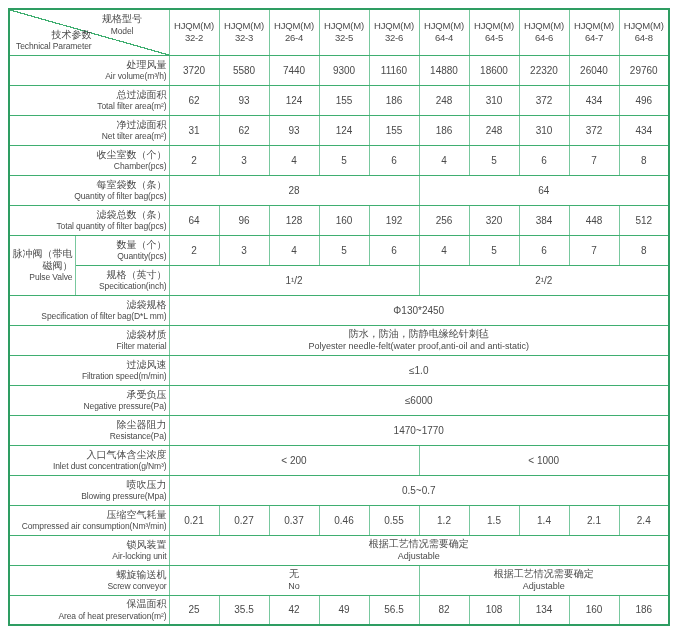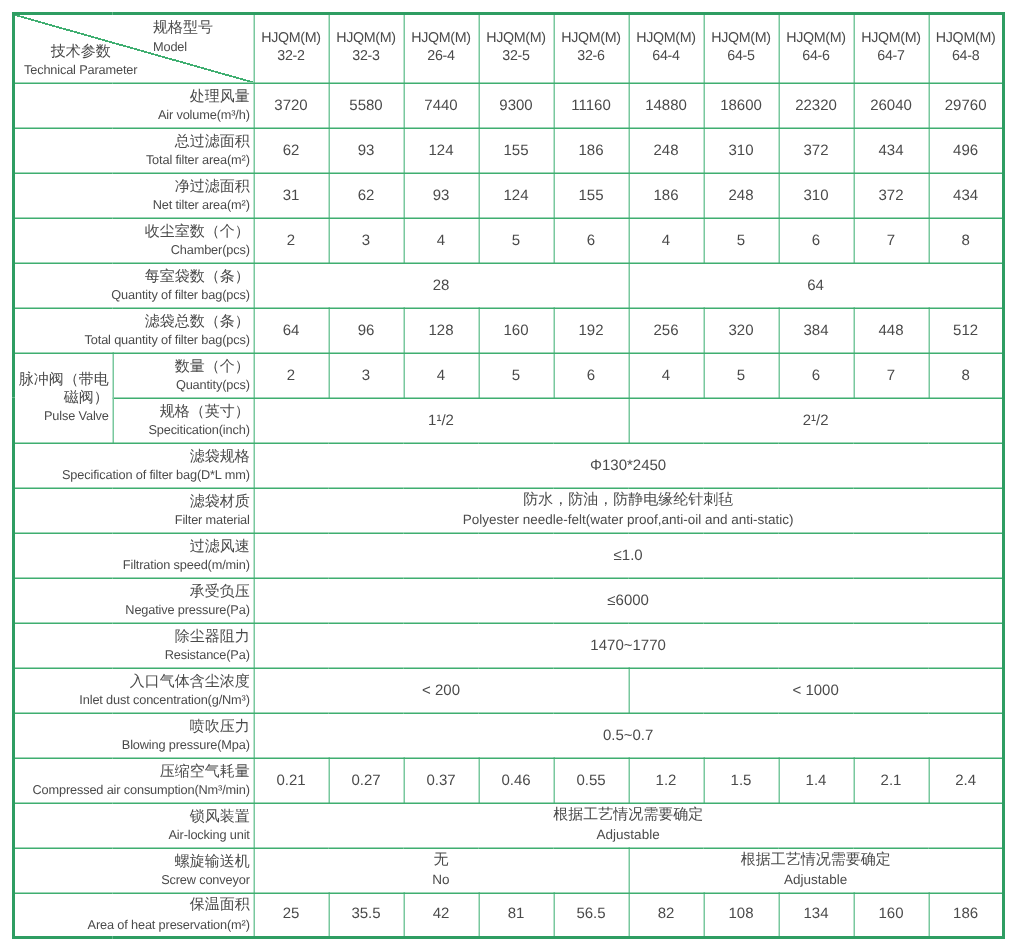--- a/index.html
+++ b/index.html
@@ -50,22 +50,22 @@
 
   .corner { position: relative; padding: 0; font-weight: 400; }
   .corner .diag {
     position: absolute; inset: 0;
     background: linear-gradient(to bottom left,
       transparent calc(50% - 0.6px),
       #3fae70 calc(50% - 0.6px),
       #3fae70 calc(50% + 0.6px),
       transparent calc(50% + 0.6px));
   }
-  .corner-top    { position: absolute; top: 3px; left: 92px; text-align: left; }
-  .corner-bottom { position: absolute; bottom: 3px; left: 6px; text-align: center; margin-top: 12px; }
+  .corner-top    { position: absolute; top: 3px; left: 92px; text-align: center; }
+  .corner-bottom { position: absolute; bottom: 3px; left: 6px; text-align: right; margin-top: 12px; }
 </style>
 </head>
 <body>
 
 <div class="wrap">
   <table class="spec">
     <colgroup>
       <col style="width:66px">
         <col style="width:94px">
       <col style="width:50px">
@@ -345,21 +345,21 @@
           </td>
         </tr>
         <tr>
           <td class="label-cell" colspan="2">
             <div class="zh">保温面积</div>
             <div class="en">Area of heat preservation(m²)</div>
           </td>
           <td class="value-cell">25</td>
           <td class="value-cell">35.5</td>
           <td class="value-cell">42</td>
-          <td class="value-cell">81</td>
+          <td class="value-cell">49</td>
           <td class="value-cell">56.5</td>
           <td class="value-cell">82</td>
           <td class="value-cell">108</td>
           <td class="value-cell">134</td>
           <td class="value-cell">160</td>
           <td class="value-cell">186</td>
         </tr>
       </tbody>
   </table>
 </div>

